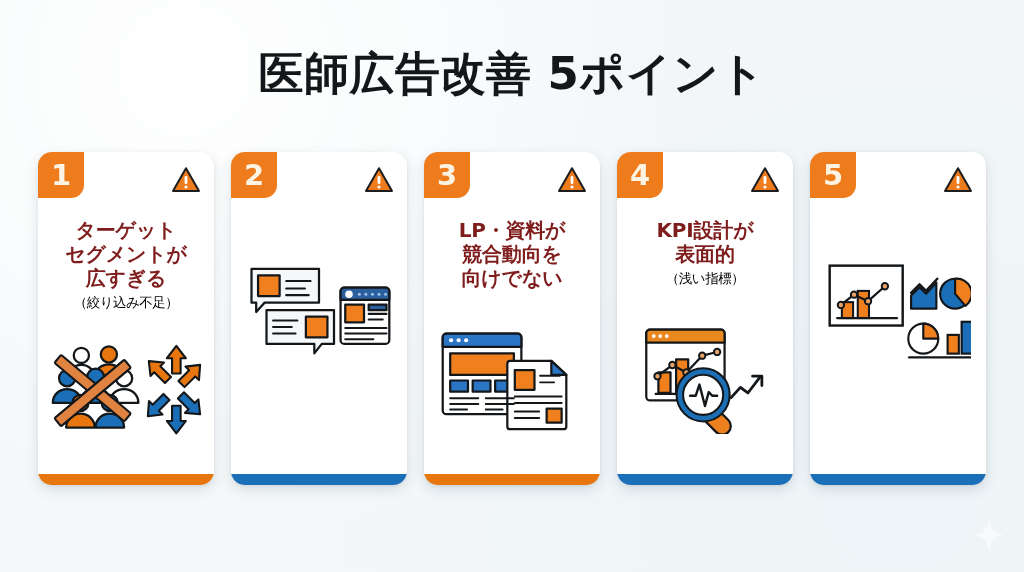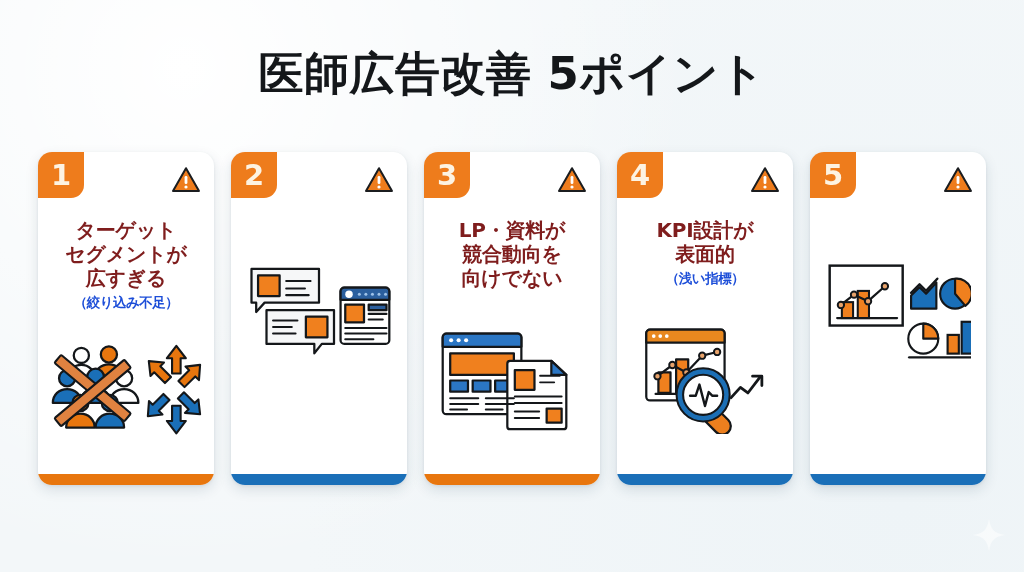--- a/index.html
+++ b/index.html
@@ -100,22 +100,22 @@
     font-weight: 700;
     color: #7f1d1d;
     white-space: pre-line;
     letter-spacing: -0.2px;
   }
 
   .card-sub {
     margin-top: 3px;
     font-size: 13.5px;
     line-height: 18px;
-    font-weight: 700;
-    color: #1d4ed8;
+    font-weight: 400;
+    color: #000000;
     letter-spacing: -0.5px;
   }
 
   .card-art {
     flex: 1;
     display: flex;
     align-items: center;
     justify-content: center;
     padding-bottom: 14px;
   }

